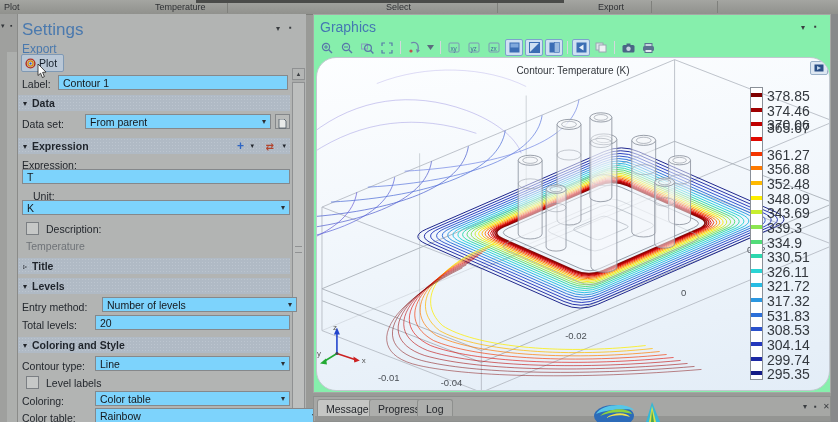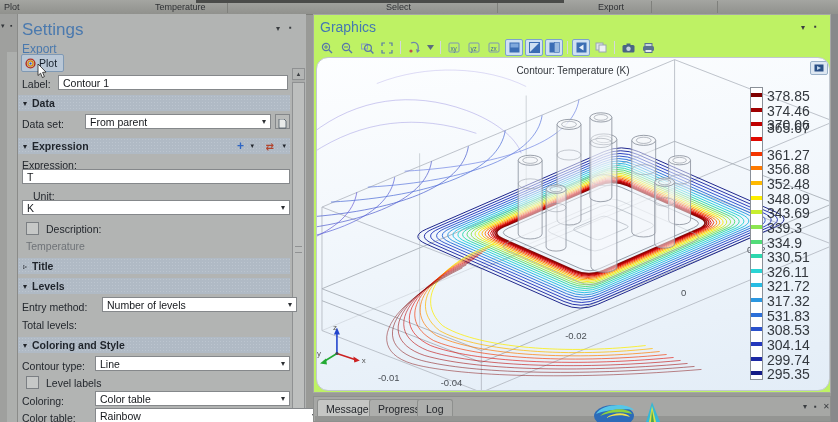--- a/index.html
+++ b/index.html
@@ -18,46 +18,46 @@
   #leftstrip .inner{position:absolute;left:7px;top:38px;width:10px;height:370px;background:#adafad;}
   .tinyglyph{font-size:7px;color:#33363a;position:absolute;}
   
   #settings{left:18px;top:14px;width:288px;height:408px;background:#b2b4b3;}
   #set-title{left:4px;top:6px;font-size:17px;color:#4a79ae;}
   #set-sub{left:4px;top:28px;font-size:12px;color:#4a79ae;}
   .hdr-ico{font-size:8px;color:#3a3d40;}
   #plot-btn{left:3px;top:40px;height:16px;padding:0 6px 0 3px;display:flex;align-items:center;gap:3px;
             background:#b9c7d6;border:1px solid #7f99b4;border-radius:2px;font-size:10.5px;color:#16202c;}
   .frow{position:absolute;font-size:10.5px;color:#23272d;}
-  .field,.drop{position:absolute;background:#ffffff;border:1px solid #85888b;font-size:10.5px;
+  .field,.drop{position:absolute;background:#7dd3fc;border:1px solid #85888b;font-size:10.5px;
         color:#15181c;padding:0 4px;display:flex;align-items:center;box-sizing:border-box;height:15px;}
   input.field{font-family:"Liberation Sans",sans-serif;}
   .drop{justify-content:space-between;}
   .drop .caret{font-size:8px;color:#2c2f33;margin-left:4px;}
   .sec{position:absolute;left:0;width:272px;height:16px;background:#b0bac5;
        background-image:radial-gradient(#bcc5cf 18%,transparent 19%);background-size:3px 3px;
        display:flex;align-items:center;font-size:10.5px;font-weight:bold;color:#1f242b;}
   .sec .tw{width:14px;text-align:center;font-size:8px;color:#20242a;}
   .chk{position:absolute;width:11px;height:11px;background:#c6c8c7;border:1px solid #7b7f83;}
   
   #sb-track{left:274px;top:54px;width:13px;height:354px;background:#a9abaa;}
   #sb-up{left:274px;top:54px;width:13px;height:12px;background:#b4b6b5;border:1px solid #8f9192;
          box-sizing:border-box;font-size:6px;color:#3a3d40;text-align:center;line-height:10px;}
   #sb-thumb{left:274px;top:68px;width:13px;height:338px;background:#bdbfbe;border:1px solid #8f9192;box-sizing:border-box;}
   #sb-grip{left:277px;top:232px;width:7px;height:5px;border-top:1px solid #8f9192;
            border-bottom:1px solid #8f9192;}
   
-  #graphics{left:313px;top:14px;width:518px;height:379px;background:#bef264;border:1px solid #a6a7a5;box-sizing:border-box;}
+  #graphics{left:313px;top:14px;width:518px;height:379px;background:#86efac;border:1px solid #a6a7a5;box-sizing:border-box;}
   #gfx-title{left:6px;top:4px;font-size:14px;color:#4478b2;}
   #gfx-toolbar{left:4px;top:24px;height:17px;display:flex;align-items:center;gap:2px;}
   .tb{width:16px;height:15px;display:flex;align-items:center;justify-content:center;border:1px solid transparent;border-radius:2px;}
   .tb.pressed{background:#cfe0f2;border-color:#7da2cc;}
   .tb-sep{width:1px;height:13px;background:#d4d8dd;margin:0 2px;}
   .tb svg{display:block;}
-  #canvas{left:2px;top:42px;width:512px;height:332px;border:1px solid #c2c8d0;border-radius:12px;
+  #canvas{left:2px;top:42px;width:512px;height:332px;border:1px solid #c2c8d0;border-radius:20px;
           background:linear-gradient(172deg,#fdfeff 0%,#f2f7fc 45%,#e3edf7 100%);overflow:hidden;}
   #plot-title{left:0;top:7px;width:100%;text-align:center;font-size:10px;color:#33373d;}
   #legend{left:433px;top:29px;width:80px;height:300px;}
   #legend .bar{position:absolute;left:0;top:0;width:13px;height:293px;background:#fff;
                border:1px solid #8a9098;box-sizing:border-box;}
   #legend .sw{position:absolute;left:1px;width:11px;height:4px;}
   #legend .lb{position:absolute;left:17px;font-size:14px;color:#33383e;white-space:nowrap;}
   #img-btn{left:493px;top:3px;width:16px;height:12px;background:#dde7f2;border:1px solid #9ab0c8;
            border-radius:2px;display:flex;align-items:center;justify-content:center;}
   
@@ -162,20 +162,21 @@
   <div class="sec" style="top:264px">
     <span class="tw">▾</span>
       <span>Levels</span>
   </div>
   <span class="frow" style="left:4px;top:287px">Entry method:</span>
   <div class="drop" style="left:84px;top:283px;width:195px">
     <span>Number of levels</span>
     <span class="caret">▾</span>
   </div>
   <span class="frow" style="left:4px;top:305px">Total levels:</span>
+  <input class="field" style="left: 77px; top: 301px; width: 195px;" readonly="" value="20">
 
   <div class="sec" style="top:323px">
     <span class="tw">▾</span>
       <span>Coloring and Style</span>
   </div>
   <span class="frow" style="left:4px;top:346px">Contour type:</span>
   <div class="drop" style="left:77px;top:342px;width:195px">
     <span>Line</span>
     <span class="caret">▾</span>
   </div>

